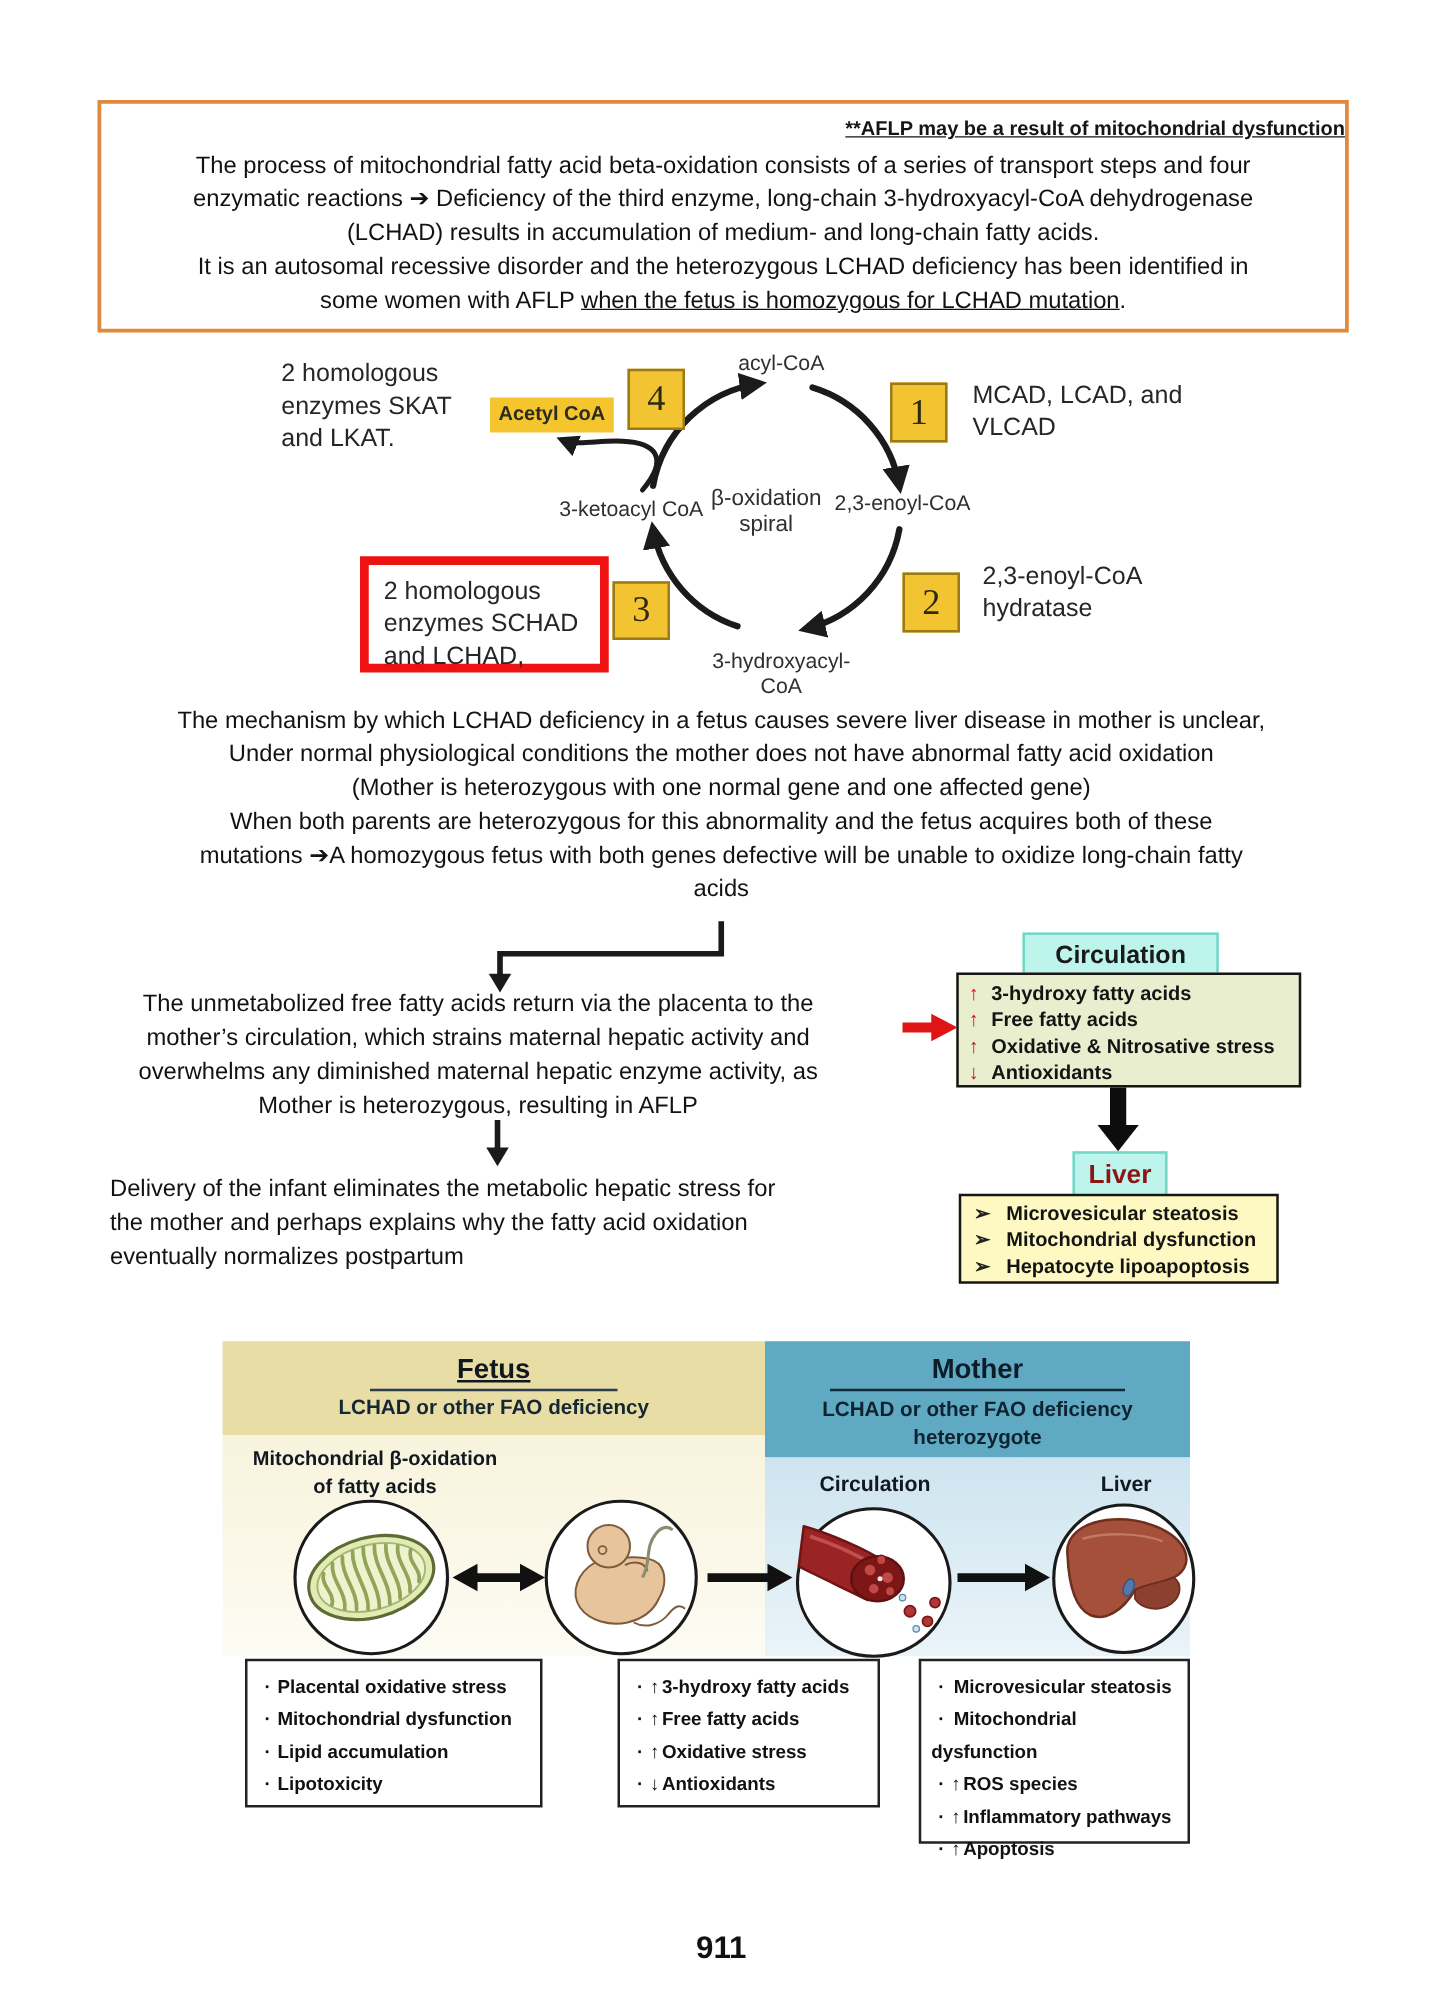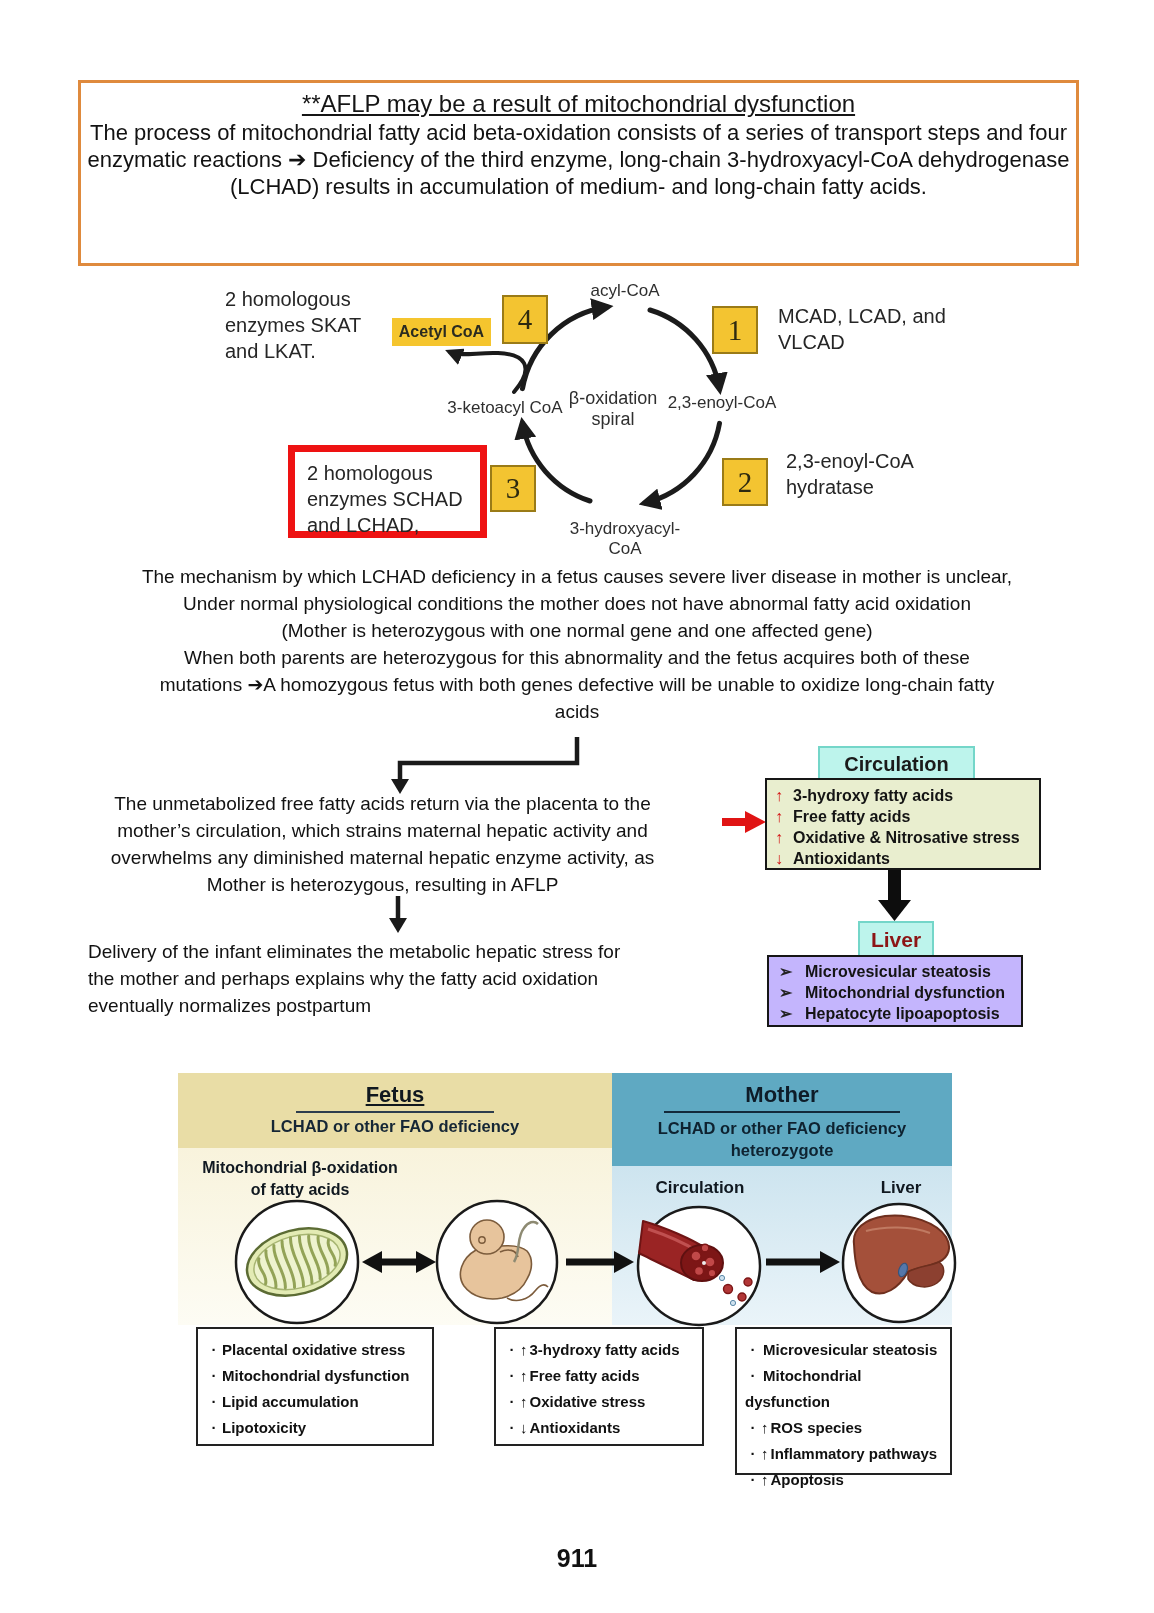--- a/index.html
+++ b/index.html
@@ -5,42 +5,42 @@
   html,body{margin:0;padding:0;background:#ffffff;}
   .page{position:relative;width:1154px;height:1613px;background:#ffffff;
         font-family:"Liberation Sans",sans-serif;color:#151515;overflow:hidden;}
   .abs{position:absolute;}
   .pre{white-space:pre-line;}
   .ctr{text-align:center;}
   svg.overlay{position:absolute;left:0;top:0;z-index:1;pointer-events:none;}
 
   
   .intro{left:78px;top:80px;width:995px;height:174px;border:3px solid #df8a3d;padding-top:6px;z-index:2;}
-  .intro-title{font-size:24px;font-weight:normal;text-decoration:underline;line-height:30px;}
-  .intro-p{font-size:22px;line-height:27px;color:#121212;}
+  .intro-title{font-size:16px;font-weight:bold;text-decoration:underline;line-height:30px;text-align:right;}
+  .intro-p{font-size:19px;line-height:27px;color:#121212;}
   .u{text-decoration:underline;}
 
   
   .stepbox{background:#f3c431;border:2px solid #9a7b17;display:flex;align-items:center;justify-content:center;
            font-family:"Liberation Serif",serif;font-size:29px;color:#2e2a10;z-index:2;}
   .chip{background:#f5c52e;color:#2b2b20;font-weight:bold;font-size:16px;display:flex;align-items:center;justify-content:center;z-index:2;}
   .node{font-size:17px;color:#2f2f2f;z-index:2;}
   .enz{font-size:20px;line-height:26px;color:#262626;z-index:2;}
   .redbox{border:7px solid #ee1212;background:#ffffff;padding:8px 0 0 12px;z-index:2;}
 
   
   .bodytext{font-size:19px;line-height:27px;color:#121212;z-index:2;}
 
   
   .cyan{background:#bdf4ec;border:2px solid #74d6c9;display:flex;align-items:center;justify-content:center;
         font-weight:bold;z-index:2;}
   .greenbox{background:#e9eecf;border:2px solid #161616;padding:5px 0 0 8px;z-index:2;}
   .grow{font-size:16px;font-weight:bold;line-height:21px;color:#141414;}
   .ga{color:#d31414;display:inline-block;width:18px;font-weight:bold;}
-  .pinkbox{background:#c4b5fd;border:2px solid #161616;padding:4px 0 0 10px;z-index:2;}
+  .pinkbox{background:#fef9c3;border:2px solid #161616;padding:4px 0 0 10px;z-index:2;}
   .prow{font-size:16px;font-weight:bold;line-height:21px;color:#141414;}
   .pb{display:inline-block;width:26px;color:#222;}
 
   
   .band-l{left:178px;top:1073px;width:434px;height:75px;background:#e9dda6;z-index:0;}
   .band-r{left:612px;top:1073px;width:340px;height:93px;background:#5fa9c2;z-index:0;}
   .body-l{left:178px;top:1148px;width:434px;height:177px;background:linear-gradient(#f8f3dc,#fdfcf4);z-index:0;}
   .body-r{left:612px;top:1166px;width:340px;height:159px;background:linear-gradient(#cde4ef,#eaf4f9);z-index:0;}
   .fig-title{font-size:22px;font-weight:bold;color:#10181f;z-index:2;}
   .fig-sub{font-size:16.5px;font-weight:bold;color:#152635;z-index:2;}
@@ -161,20 +161,22 @@
       <line x1="766" y1="1262" x2="822" y2="1262" stroke="#111" stroke-width="7"></line>
       <polygon points="820,1251 820,1273 840,1262"></polygon>
     </g>
   </svg>
 
   <div class="abs intro ctr">
     <div class="intro-title">**AFLP may be a result of mitochondrial dysfunction</div>
     <div class="intro-p pre">The process of mitochondrial fatty acid beta-oxidation consists of a series of transport steps and four
 enzymatic reactions ➔ Deficiency of the third enzyme, long-chain 3-hydroxyacyl-CoA dehydrogenase
 (LCHAD) results in accumulation of medium- and long-chain fatty acids.</div>
+    <div class="intro-p"><span class="pre">It is an autosomal recessive disorder and the heterozygous LCHAD deficiency has been identified in
+some women with AFLP </span><span class="u">when the fetus is homozygous for LCHAD mutation</span><span>.</span></div>
   </div>
 
   <div class="abs enz pre" style="left:225px;top:286px;">2 homologous
 enzymes SKAT
 and LKAT.</div>
   <div class="abs stepbox" style="left:502px;top:295px;width:42px;height:45px;">
       <span>4</span>
     </div>
   <div class="abs chip" style="left:392px;top:318px;width:99px;height:28px;">Acetyl CoA</div>
   <div class="abs node ctr" style="left:560px;top:281px;width:130px;">acyl-CoA</div>

